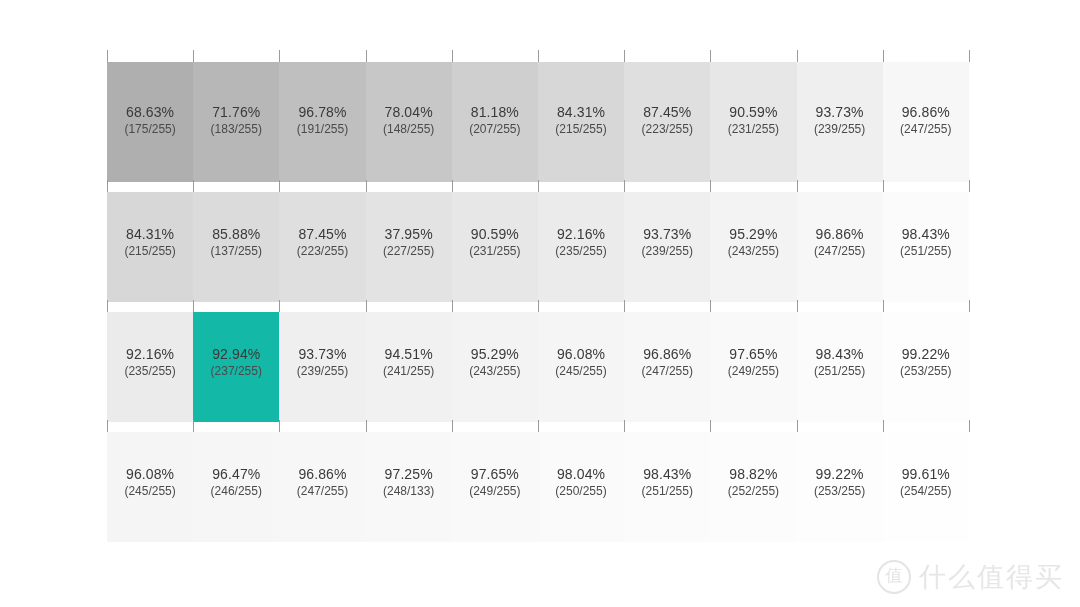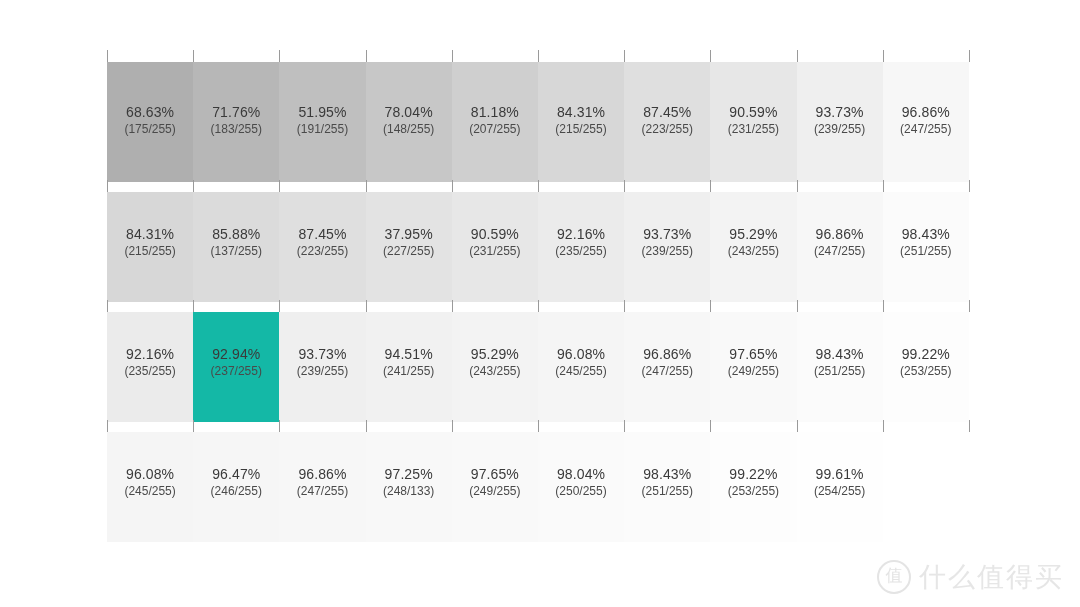--- a/index.html
+++ b/index.html
@@ -155,21 +155,21 @@
           </div>
         </div>
         <div class="swatch-cell" style="background: rgb(183, 183, 183);">
           <div class="cell-labels">
             <span class="pct-label">71.76%</span>
             <span class="frac-label">(183/255)</span>
           </div>
         </div>
         <div class="swatch-cell" style="background: rgb(191, 191, 191);">
           <div class="cell-labels">
-            <span class="pct-label">51.95%</span>
+            <span class="pct-label">96.78%</span>
             <span class="frac-label">(191/255)</span>
           </div>
         </div>
         <div class="swatch-cell" style="background: rgb(199, 199, 199);">
           <div class="cell-labels">
             <span class="pct-label">78.04%</span>
             <span class="frac-label">(148/255)</span>
           </div>
         </div>
         <div class="swatch-cell" style="background: rgb(207, 207, 207);">
@@ -411,20 +411,26 @@
             <span class="pct-label">98.04%</span>
             <span class="frac-label">(250/255)</span>
           </div>
         </div>
         <div class="swatch-cell" style="background: rgb(251, 251, 251);">
           <div class="cell-labels">
             <span class="pct-label">98.43%</span>
             <span class="frac-label">(251/255)</span>
           </div>
         </div>
+        <div class="swatch-cell" style="background: rgb(252, 252, 252);">
+          <div class="cell-labels">
+            <span class="pct-label">98.82%</span>
+            <span class="frac-label">(252/255)</span>
+          </div>
+        </div>
         <div class="swatch-cell" style="background: rgb(253, 253, 253);">
           <div class="cell-labels">
             <span class="pct-label">99.22%</span>
             <span class="frac-label">(253/255)</span>
           </div>
         </div>
         <div class="swatch-cell" style="background: rgb(254, 254, 254);">
           <div class="cell-labels">
             <span class="pct-label">99.61%</span>
             <span class="frac-label">(254/255)</span>

